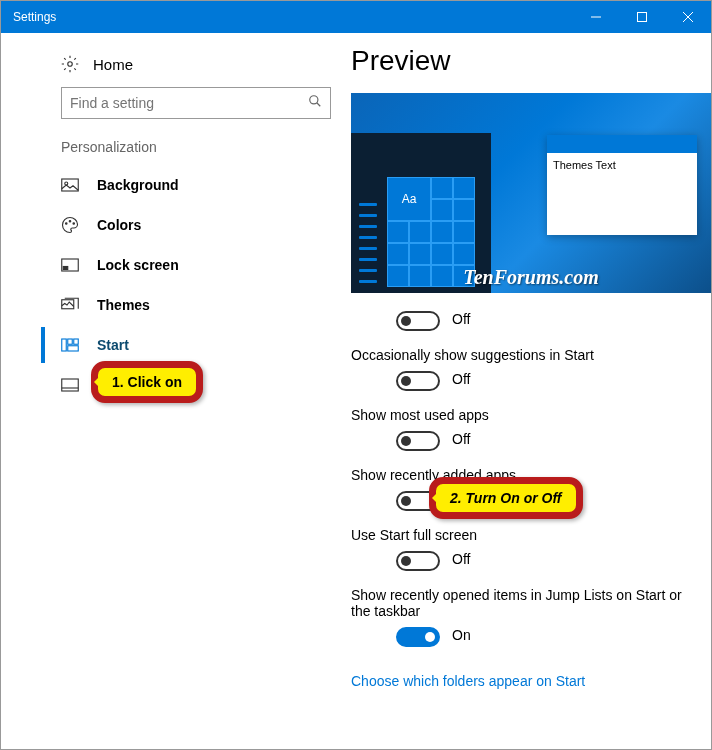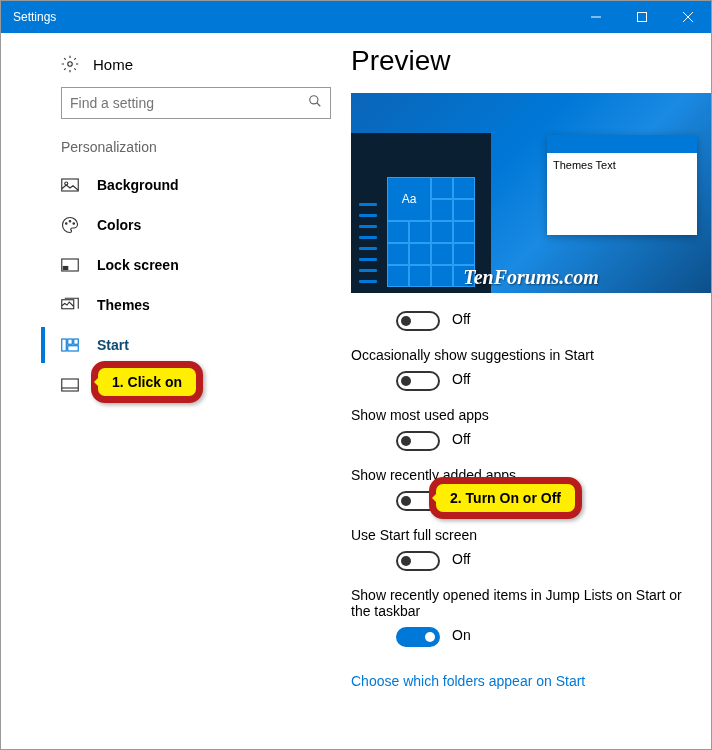--- a/index.html
+++ b/index.html
@@ -33,21 +33,21 @@
 .toggle-row { display: flex; align-items: flex-start; gap: 12px; position: relative; margin-left: 45px; }
 .toggle { width: 44px; height: 20px; border: 2px solid #333; border-radius: 20px; position: relative; background: #fff; }
 .toggle.on { background: #0078d7; border-color: #0078d7; }
 .knob { width: 10px; height: 10px; background: #333; border-radius: 50%; position: absolute; top: 3px; left: 3px; }
 .toggle.on .knob { background: #fff; left: auto; right: 3px; }
 .toggle-state { font-size: 14px; }
 .link { color: #0078d7; font-size: 14px; margin-top: 10px; display: inline-block; }
 .callout { position: absolute; background: #ffee00; border: 7px solid #b91c1c; border-radius: 14px; padding: 6px 14px; font-weight: bold; font-size: 14px; box-shadow: 2px 2px 4px rgba(0,0,0,.3); white-space: nowrap; }
 .callout::before { content: ""; position: absolute; left: -10px; top: 50%; transform: translateY(-50%); border: 6px solid transparent; border-right-color: #ffee00; }
 .callout1 { left: 90px; top: 328px; }
-.callout2 { left: 428px; top: 444px; }
+.callout2 { left: 428px; top: 444px; font-style: italic; }
 .rel-wrap { position: relative; padding-left: 40px; }
 </style>
 </head>
 <body>
 
 <div class="titlebar">
   <span>Settings</span>
   <div class="spacer"></div>
   <div class="wbtn">
       <svg width="10" height="10">

